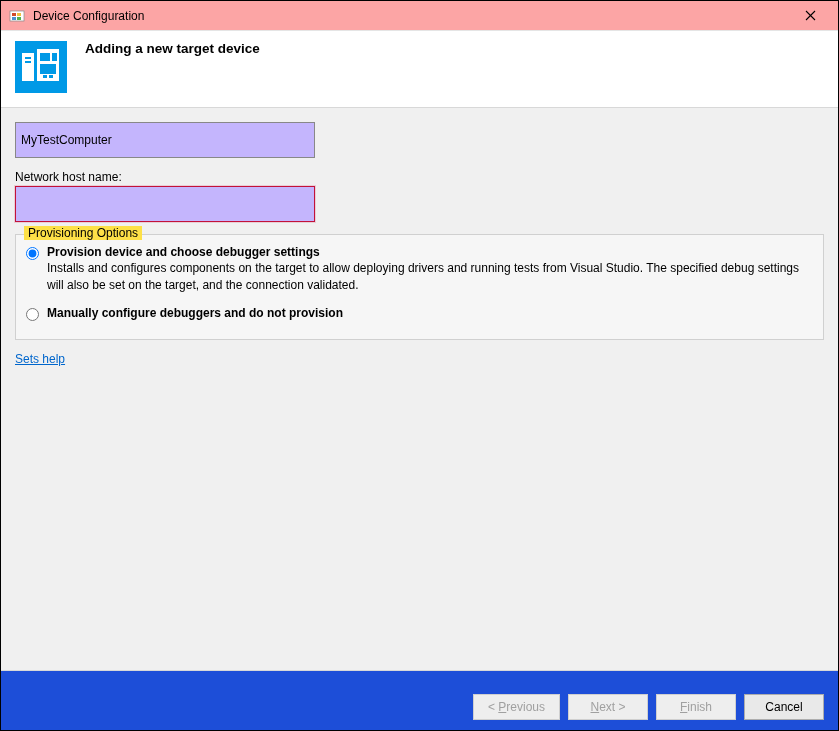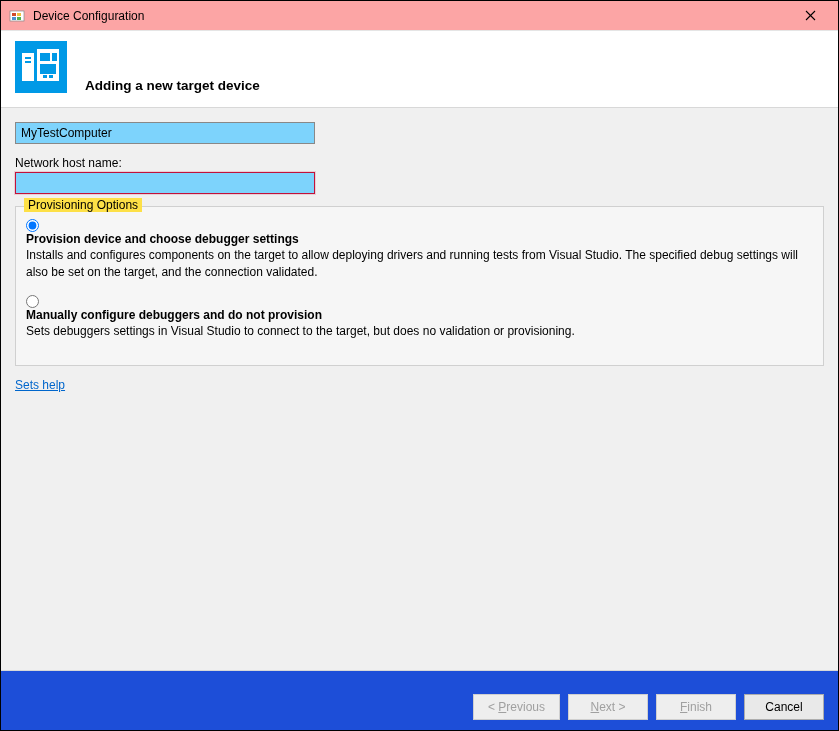--- a/index.html
+++ b/index.html
@@ -43,21 +43,21 @@
       display: flex;
       align-items: center;
       justify-content: center;
       font-size: 14px;
       cursor: pointer;
       background: transparent;
       border: none;
     }
     .header {
       display: flex;
-      align-items: flex-end;
+      align-items: flex-start;
       padding: 10px 14px 14px 14px;
       background: #fff;
     }
     .header-icon {
       width: 52px;
       height: 52px;
       background: #0099e6;
       display: flex;
       align-items: center;
       justify-content: center;
@@ -74,26 +74,26 @@
       height: calc(100% - 30px - 78px - 58px);
       border-top: 1px solid #d8d8d8;
     }
     .field-label {
       font-size: 12px;
       color: #000;
       margin-bottom: 2px;
     }
     .text-input {
       width: 300px;
-      height: 22px;
+      height: 36px;
       border: 1px solid #888;
       padding: 2px 5px;
       font-size: 12px;
       font-family: inherit;
-      background: #7dd3fc;
+      background: #c4b5fd;
     }
     .text-input.error {
       border: 1px solid #c2113a;
       box-shadow: 0 0 0 1px rgba(194,17,58,0.15);
     }
     .field-group {
       margin-bottom: 12px;
     }
     .fieldset {
       border: 1px solid #d0d0d0;
@@ -108,24 +108,23 @@
       left: 8px;
       background: #fde047;
       padding: 0 4px;
       font-size: 12px;
       color: #000;
     }
     .radio-option {
       display: flex;
       align-items: flex-start;
       margin-bottom: 12px;
-      flex-direction: column;
     }
     .radio-option:last-child {
-      margin-bottom: 16px;
+      margin-bottom: 8px;
       justify-content: flex-end;
     }
     .radio-input {
       margin-top: 2px;
       margin-right: 8px;
       width: 13px;
       height: 13px;
       cursor: pointer;
     }
     .radio-text {
@@ -239,21 +238,20 @@
       <div class="radio-text">
         <label class="radio-label">Provision device and choose debugger settings</label>
         <div class="radio-desc">Installs and configures components on the target to allow deploying drivers and running tests from Visual Studio. The specified debug settings will also be set on the target, and the connection validated.</div>
       </div>
     </div>
 
     <div class="radio-option">
       <input type="radio" name="prov" class="radio-input" style="">
       <div class="radio-text">
         <label class="radio-label">Manually configure debuggers and do not provision</label>
-        <div class="radio-desc">Sets debuggers settings in Visual Studio to connect to the target, but does no validation or provisioning.</div>
       </div>
     </div>
   </div>
 
   <a class="help-link">Sets help</a>
 </div>
 
 <div class="footer">
   <button class="wiz-btn" disabled="">&lt; <span class="underline-accesskey">P</span><span>revious</span></button>
   <button class="wiz-btn" disabled=""><span class="underline-accesskey">N</span><span>ext</span> &gt;</button>

